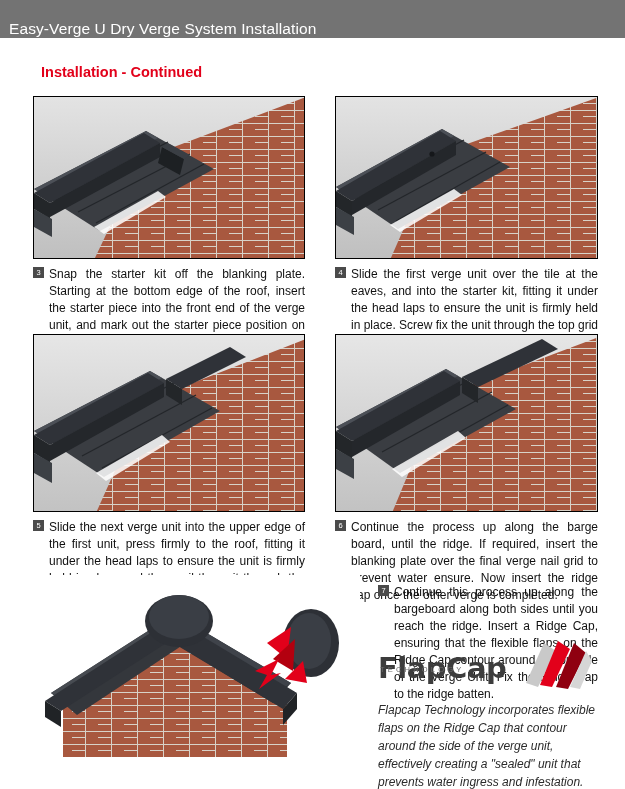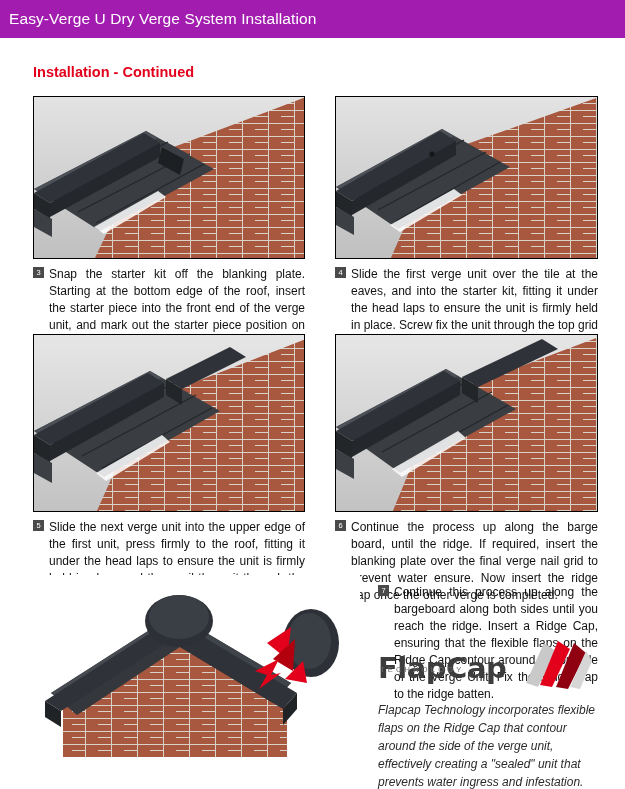--- a/index.html
+++ b/index.html
@@ -13,35 +13,35 @@
     position: relative;
     width: 625px; height: 789px;
     overflow: hidden;
     background: #ffffff;
   }
   
   .header-bar {
     position: absolute;
     left: 0; top: 0;
     width: 625px; height: 38px;
-    background: #a21caf;
+    background: #737373;
     display: flex;
-    align-items: center;
+    align-items: flex-end;
   }
   .header-title {
     color: #ffffff;
     font-size: 15.5px;
     letter-spacing: 0.1px;
     padding-left: 9px;
     font-family: "Liberation Sans", sans-serif;
   }
   
   .section-heading {
     position: absolute;
-    left: 33px; top: 64px;
+    left: 41px; top: 64px;
     color: #e2001a;
     font-size: 14.5px;
     font-weight: bold;
   }
   
   .fig {
     position: absolute;
     border: 1px solid #000000;
     overflow: hidden;
     background: #cfcfcf;

